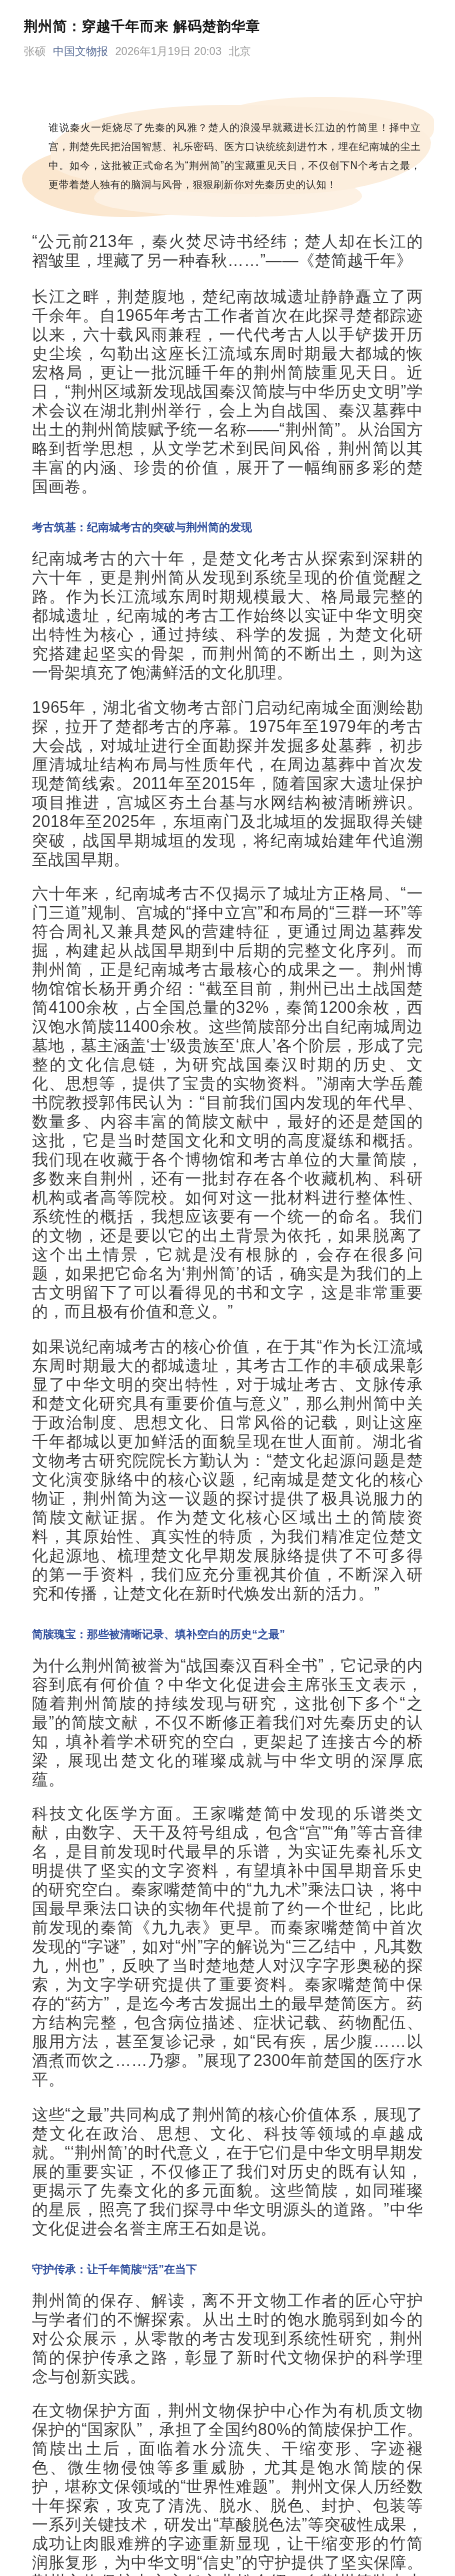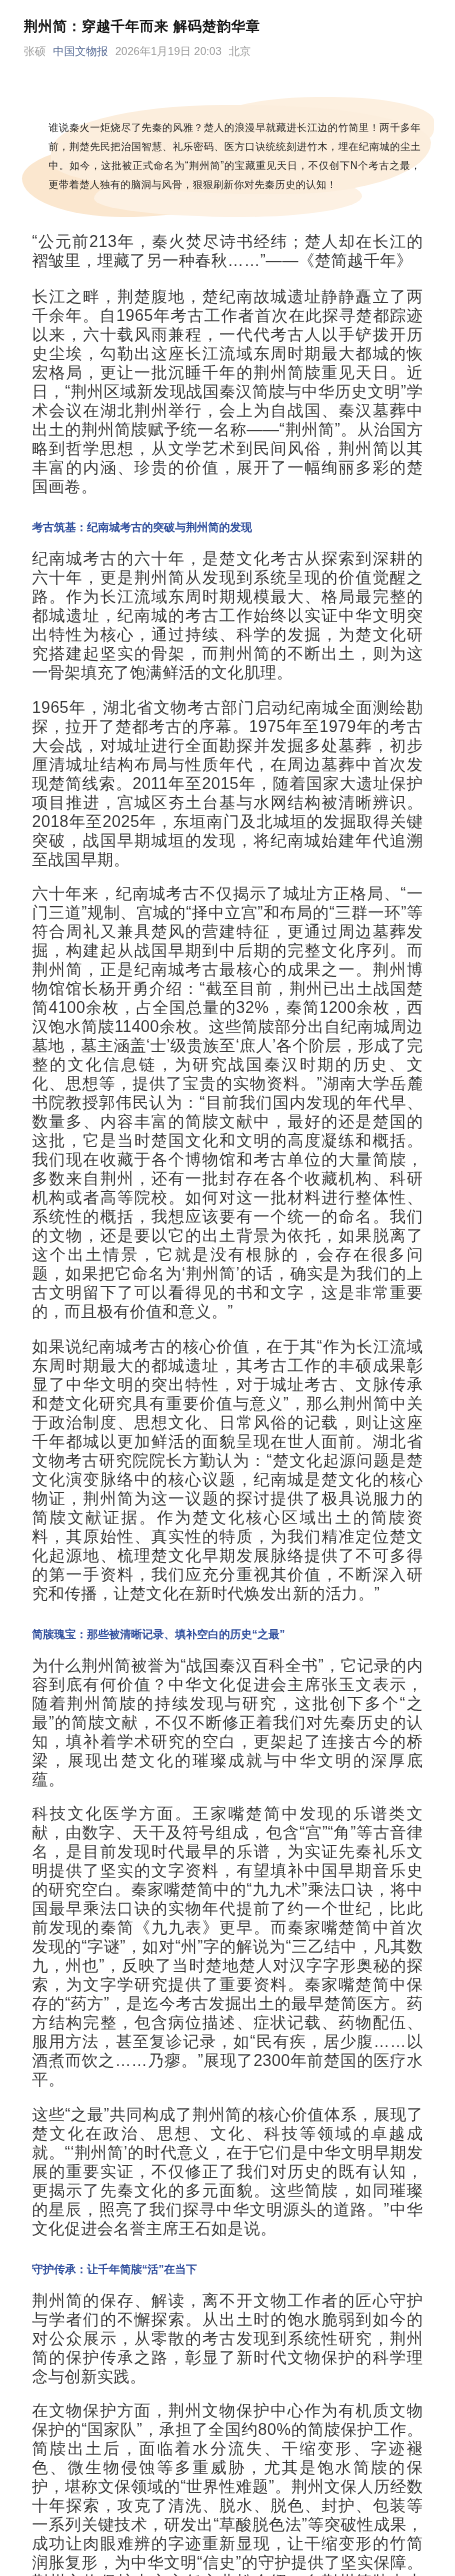--- a/index.html
+++ b/index.html
@@ -77,21 +77,21 @@
       <span class="src">中国文物报</span>
       <span>2026年1月19日 20:03</span>
       <span>北京</span>
     </div>
 
     <div class="opening">
       <i class="blob b2"></i>
       <i class="blob b3"></i>
       <i class="blob b4"></i>
       <i class="blob b1"></i>
-      <p>谁说秦火一炬烧尽了先秦的风雅？楚人的浪漫早就藏进长江边的竹简里！两千多年前，荆楚先民把治国智慧、礼乐密码、医方口诀统统刻进竹木，埋在纪南城的尘土中。如今，这批被正式命名为“荆州简”的宝藏重见天日，不仅创下N个考古之最，更带着楚人独有的脑洞与风骨，狠狠刷新你对先秦历史的认知！</p>
+      <p>谁说秦火一炬烧尽了先秦的风雅？楚人的浪漫早就藏进长江边的竹简里！择中立宫，荆楚先民把治国智慧、礼乐密码、医方口诀统统刻进竹木，埋在纪南城的尘土中。如今，这批被正式命名为“荆州简”的宝藏重见天日，不仅创下N个考古之最，更带着楚人独有的脑洞与风骨，狠狠刷新你对先秦历史的认知！</p>
     </div>
 
     <p class="body quote">“公元前213年，秦火焚尽诗书经纬；楚人却在长江的褶皱里，埋藏了另一种春秋……”——《楚简越千年》</p>
     <p class="body lead">长江之畔，荆楚腹地，楚纪南故城遗址静静矗立了两千余年。自1965年考古工作者首次在此探寻楚都踪迹以来，六十载风雨兼程，一代代考古人以手铲拨开历史尘埃，勾勒出这座长江流域东周时期最大都城的恢宏格局，更让一批沉睡千年的荆州简牍重见天日。近日，“荆州区域新发现战国秦汉简牍与中华历史文明”学术会议在湖北荆州举行，会上为自战国、秦汉墓葬中出土的荆州简牍赋予统一名称——“荆州简”。从治国方略到哲学思想，从文学艺术到民间风俗，荆州简以其丰富的内涵、珍贵的价值，展开了一幅绚丽多彩的楚国画卷。</p>
 
     <h2 class="sec">考古筑基：纪南城考古的突破与荆州简的发现</h2>
     <p class="body">纪南城考古的六十年，是楚文化考古从探索到深耕的六十年，更是荆州简从发现到系统呈现的价值觉醒之路。作为长江流域东周时期规模最大、格局最完整的都城遗址，纪南城的考古工作始终以实证中华文明突出特性为核心，通过持续、科学的发掘，为楚文化研究搭建起坚实的骨架，而荆州简的不断出土，则为这一骨架填充了饱满鲜活的文化肌理。</p>
     <p class="body">1965年，湖北省文物考古部门启动纪南城全面测绘勘探，拉开了楚都考古的序幕。1975年至1979年的考古大会战，对城址进行全面勘探并发掘多处墓葬，初步厘清城址结构布局与性质年代，在周边墓葬中首次发现楚简线索。2011年至2015年，随着国家大遗址保护项目推进，宫城区夯土台基与水网结构被清晰辨识。2018年至2025年，东垣南门及北城垣的发掘取得关键突破，战国早期城垣的发现，将纪南城始建年代追溯至战国早期。</p>
     <p class="body">六十年来，纪南城考古不仅揭示了城址方正格局、“一门三道”规制、宫城的“择中立宫”和布局的“三群一环”等符合周礼又兼具楚风的营建特征，更通过周边墓葬发掘，构建起从战国早期到中后期的完整文化序列。而荆州简，正是纪南城考古最核心的成果之一。荆州博物馆馆长杨开勇介绍：“截至目前，荆州已出土战国楚简4100余枚，占全国总量的32%，秦简1200余枚，西汉饱水简牍11400余枚。这些简牍部分出自纪南城周边墓地，墓主涵盖‘士’级贵族至‘庶人’各个阶层，形成了完整的文化信息链，为研究战国秦汉时期的历史、文化、思想等，提供了宝贵的实物资料。”湖南大学岳麓书院教授郭伟民认为：“目前我们国内发现的年代早、数量多、内容丰富的简牍文献中，最好的还是楚国的这批，它是当时楚国文化和文明的高度凝练和概括。我们现在收藏于各个博物馆和考古单位的大量简牍，多数来自荆州，还有一批封存在各个收藏机构、科研机构或者高等院校。如何对这一批材料进行整体性、系统性的概括，我想应该要有一个统一的命名。我们的文物，还是要以它的出土背景为依托，如果脱离了这个出土情景，它就是没有根脉的，会存在很多问题，如果把它命名为‘荆州简’的话，确实是为我们的上古文明留下了可以看得见的书和文字，这是非常重要的，而且极有价值和意义。”</p>
     <p class="body">如果说纪南城考古的核心价值，在于其“作为长江流域东周时期最大的都城遗址，其考古工作的丰硕成果彰显了中华文明的突出特性，对于城址考古、文脉传承和楚文化研究具有重要价值与意义”，那么荆州简中关于政治制度、思想文化、日常风俗的记载，则让这座千年都城以更加鲜活的面貌呈现在世人面前。湖北省文物考古研究院院长方勤认为：“楚文化起源问题是楚文化演变脉络中的核心议题，纪南城是楚文化的核心物证，荆州简为这一议题的探讨提供了极具说服力的简牍文献证据。作为楚文化核心区域出土的简牍资料，其原始性、真实性的特质，为我们精准定位楚文化起源地、梳理楚文化早期发展脉络提供了不可多得的第一手资料，我们应充分重视其价值，不断深入研究和传播，让楚文化在新时代焕发出新的活力。”</p>

